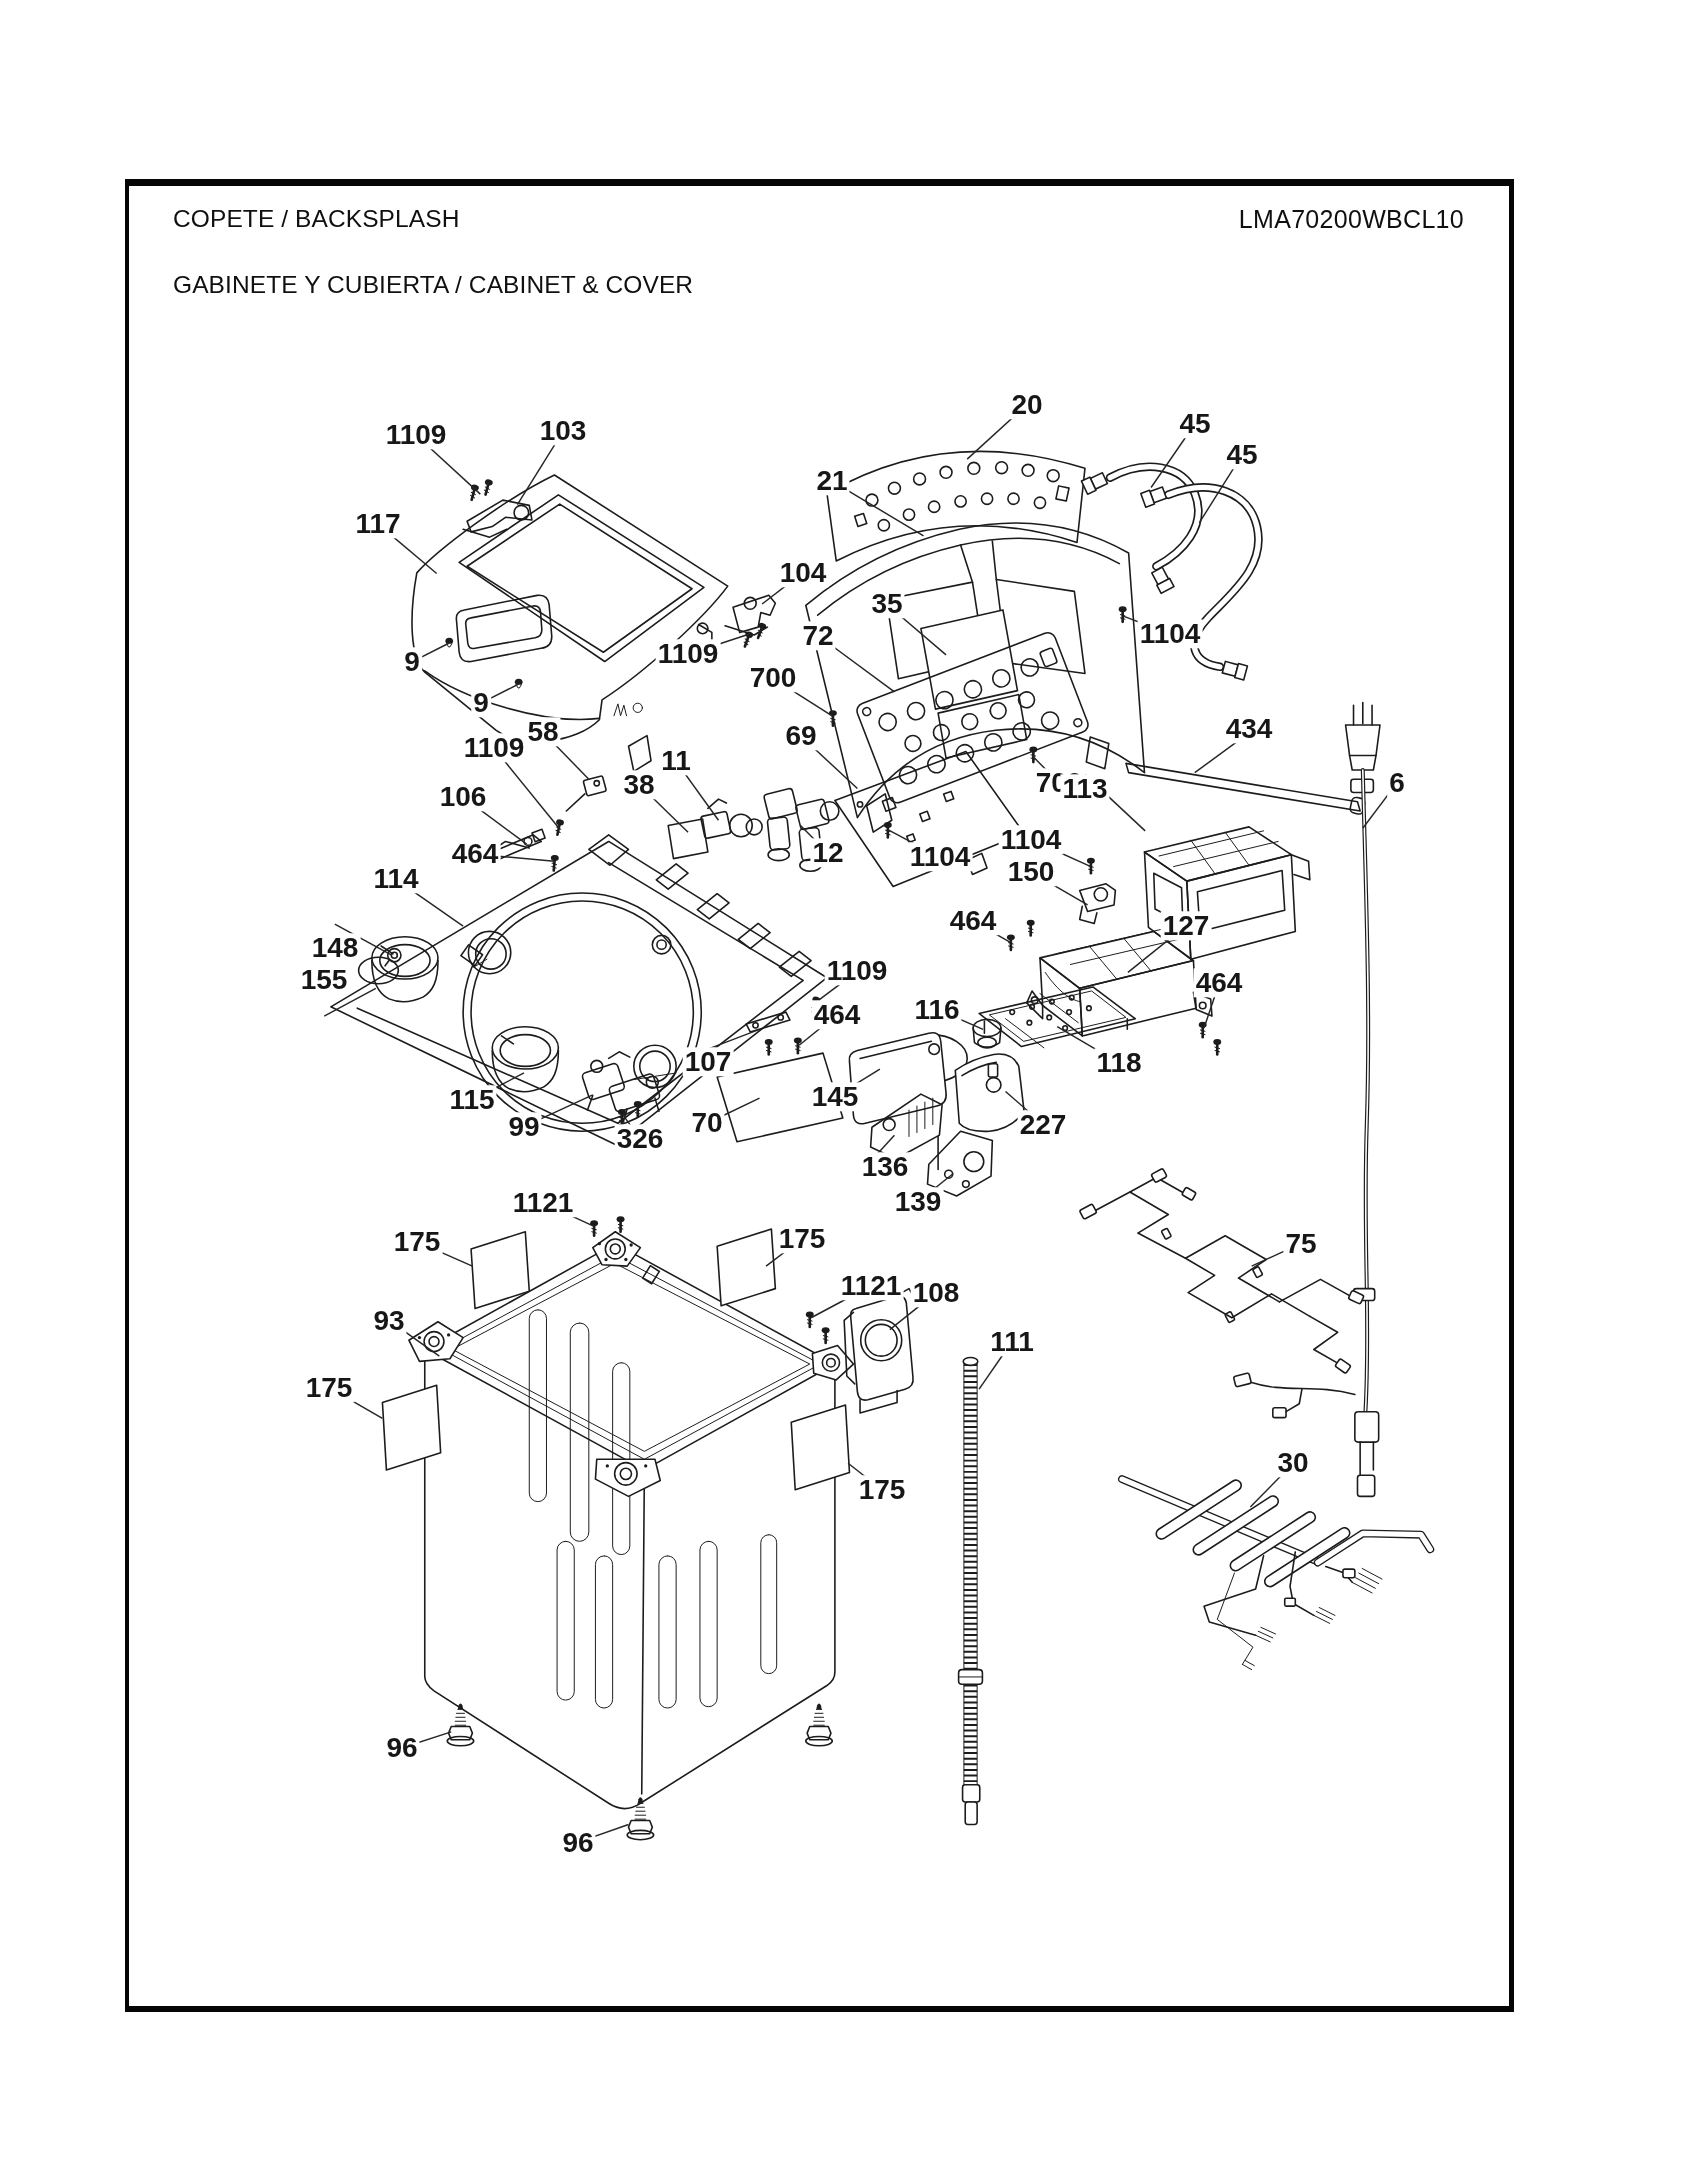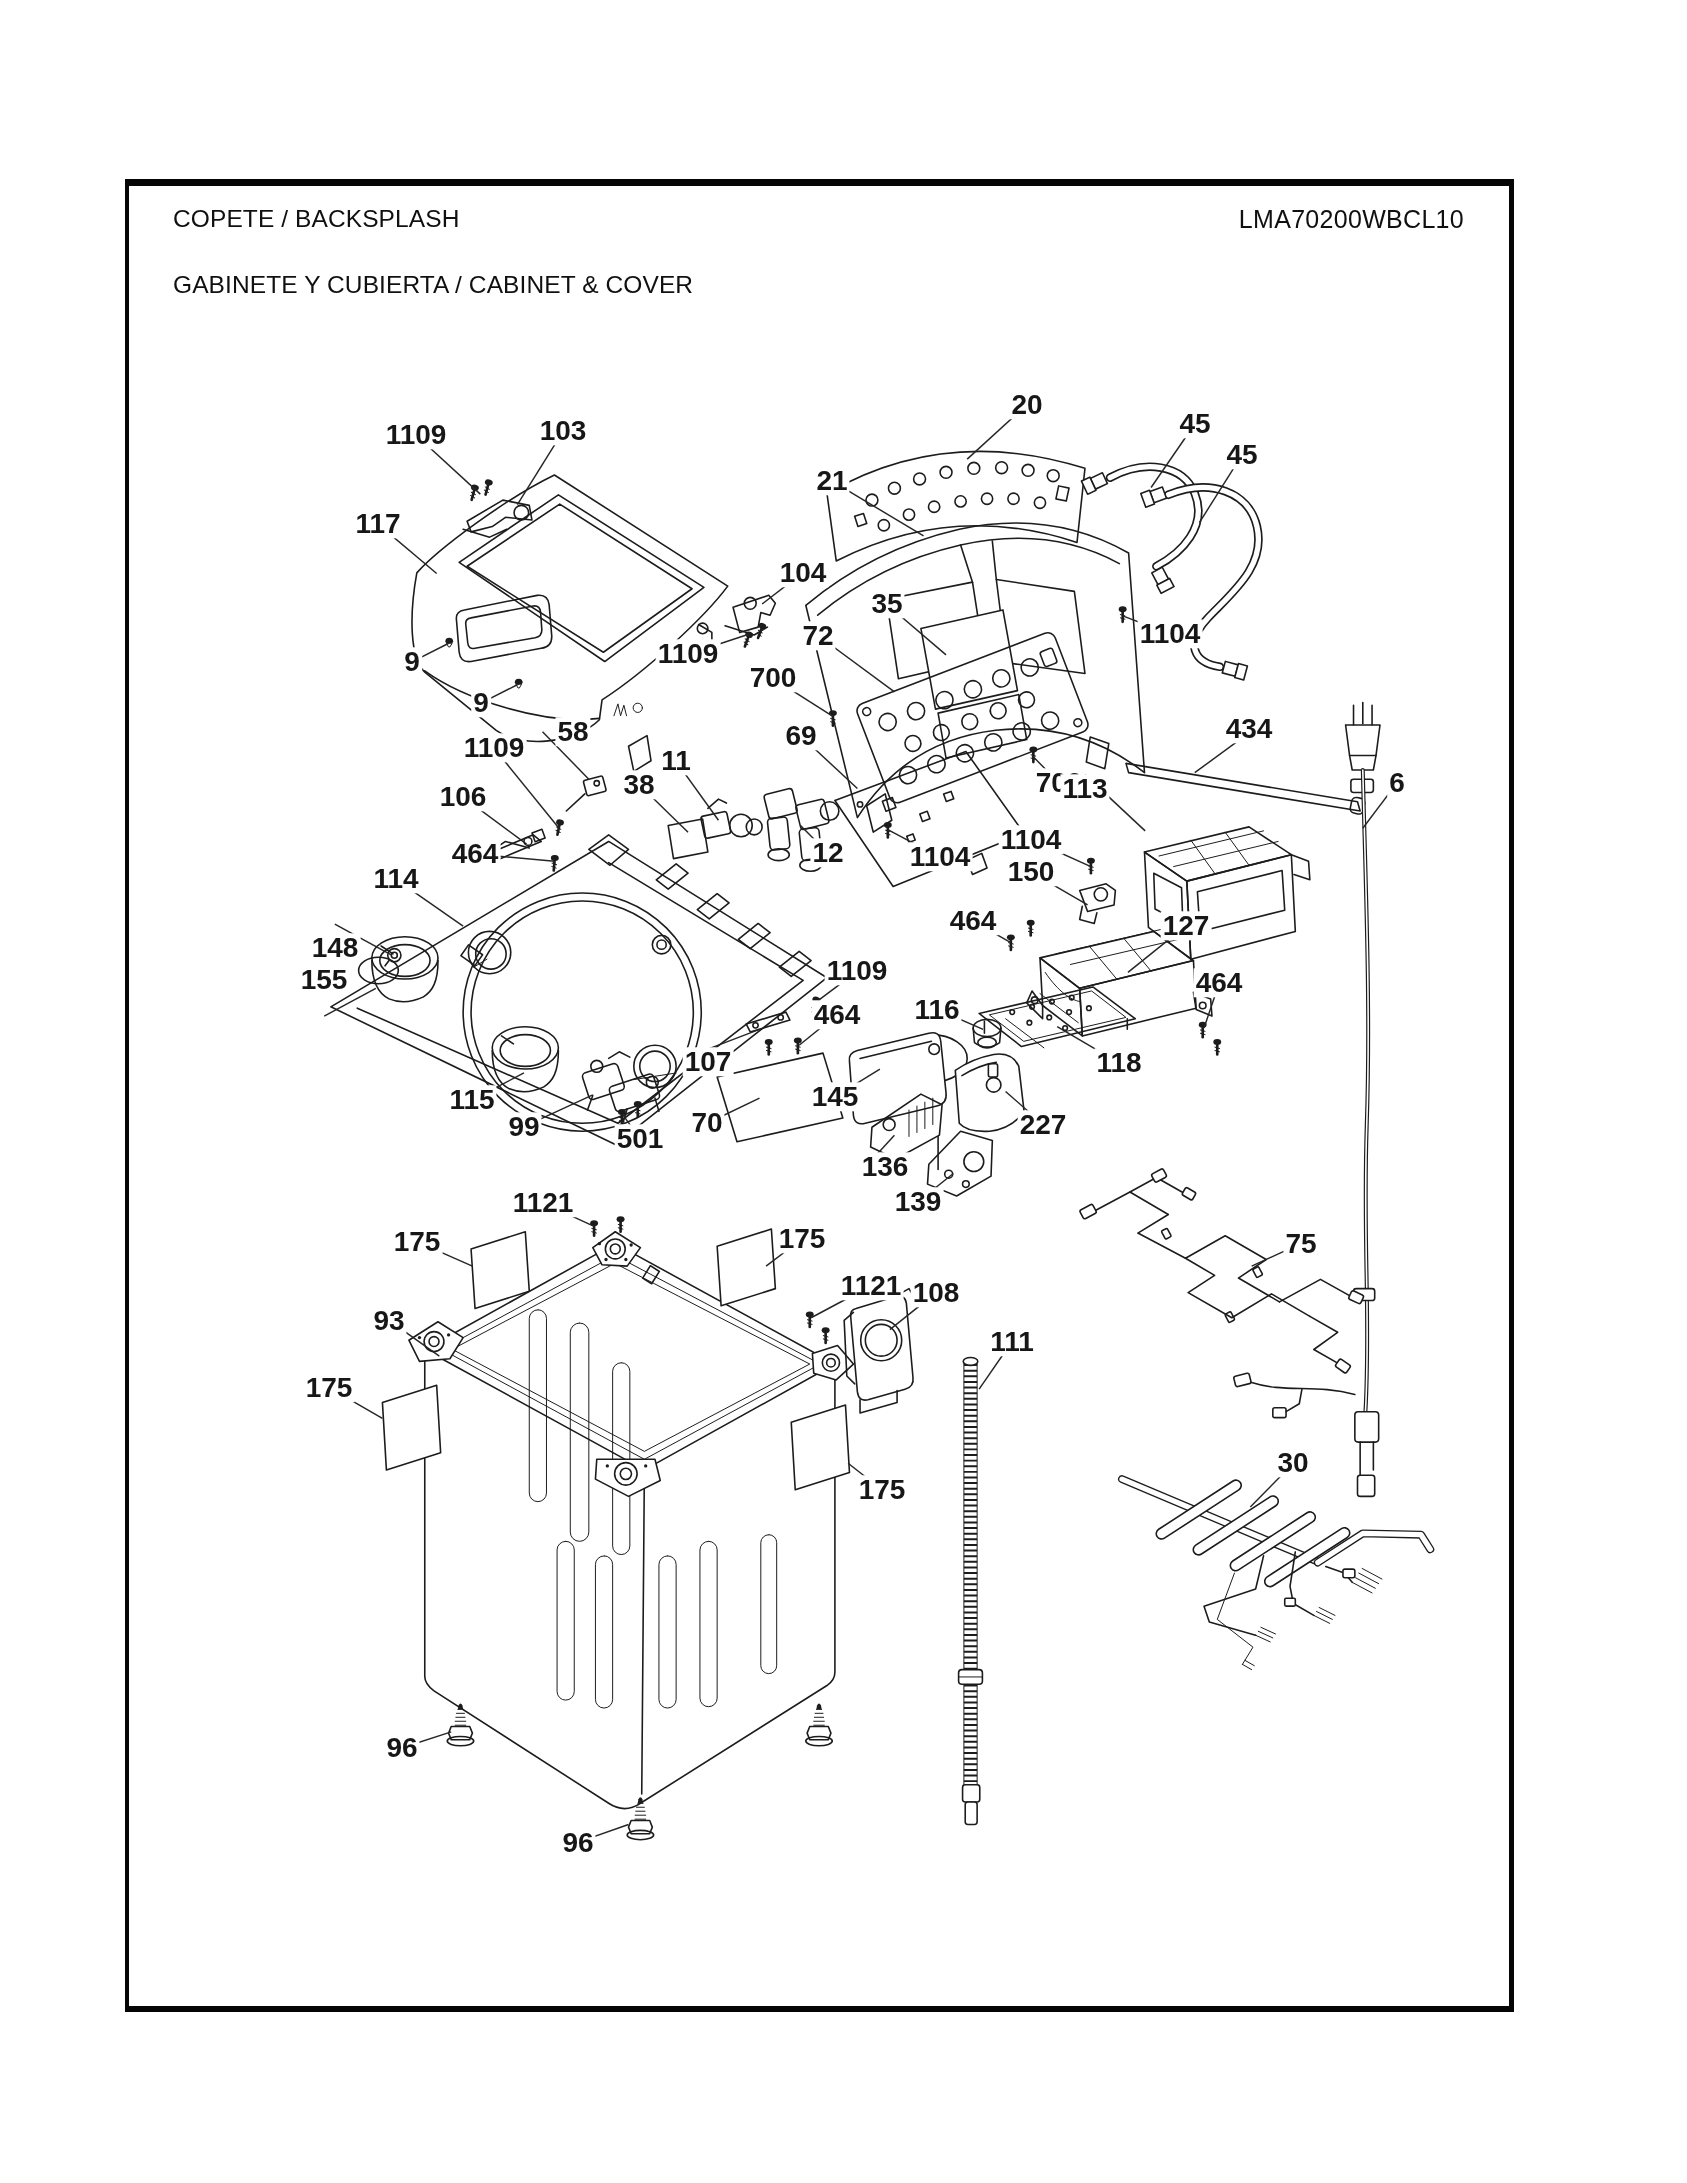--- a/index.html
+++ b/index.html
@@ -590,21 +590,21 @@
     <span class="part-label" style="left: 887px; top: 604px;">35</span>
     <span class="part-label" style="left: 818px; top: 636px;">72</span>
     <span class="part-label" style="left: 773px; top: 678px;">700</span>
     <span class="part-label" style="left: 412px; top: 662px;">9</span>
     <span class="part-label" style="left: 481px; top: 703px;">9</span>
     <span class="part-label" style="left: 801px; top: 736px;">69</span>
     <span class="part-label" style="left: 1059px; top: 783px;">700</span>
     <span class="part-label" style="left: 1249px; top: 729px;">434</span>
     <span class="part-label" style="left: 1085px; top: 775px; margin-top: 14px;">113</span>
     <span class="part-label" style="left: 1397px; top: 783px;">6</span>
-    <span class="part-label" style="left: 543px; top: 732px; margin-left: 30px;">58</span>
+    <span class="part-label" style="left: 543px; top: 732px;">58</span>
     <span class="part-label" style="left: 494px; top: 748px;">1109</span>
     <span class="part-label" style="left: 676px; top: 761px;">11</span>
     <span class="part-label" style="left: 639px; top: 785px;">38</span>
     <span class="part-label" style="left: 463px; top: 797px;">106</span>
     <span class="part-label" style="left: 475px; top: 854px;">464</span>
     <span class="part-label" style="left: 828px; top: 853px;">12</span>
     <span class="part-label" style="left: 940px; top: 857px;">1104</span>
     <span class="part-label" style="left: 1031px; top: 840px;">1104</span>
     <span class="part-label" style="left: 1031px; top: 872px;">150</span>
     <span class="part-label" style="left: 396px; top: 879px;">114</span>
@@ -617,21 +617,21 @@
     <span class="part-label" style="left: 937px; top: 1010px;">116</span>
     <span class="part-label" style="left: 1219px; top: 983px;">464</span>
     <span class="part-label" style="left: 708px; top: 1062px;">107</span>
     <span class="part-label" style="left: 1119px; top: 1063px;">118</span>
     <span class="part-label" style="left: 835px; top: 1097px;">145</span>
     <span class="part-label" style="left: 1043px; top: 1125px;">227</span>
     <span class="part-label" style="left: 865px; top: 1167px; margin-left: 20px;">136</span>
     <span class="part-label" style="left: 918px; top: 1202px;">139</span>
     <span class="part-label" style="left: 472px; top: 1100px;">115</span>
     <span class="part-label" style="left: 524px; top: 1127px;">99</span>
-    <span class="part-label" style="left: 640px; top: 1139px;">501</span>
+    <span class="part-label" style="left: 640px; top: 1139px;">326</span>
     <span class="part-label" style="left: 707px; top: 1123px;">70</span>
     <span class="part-label" style="left: 543px; top: 1203px;">1121</span>
     <span class="part-label" style="left: 417px; top: 1242px;">175</span>
     <span class="part-label" style="left: 802px; top: 1239px;">175</span>
     <span class="part-label" style="left: 871px; top: 1286px;">1121</span>
     <span class="part-label" style="left: 389px; top: 1321px;">93</span>
     <span class="part-label" style="left: 936px; top: 1293px;">108</span>
     <span class="part-label" style="left: 1012px; top: 1342px;">111</span>
     <span class="part-label" style="left: 329px; top: 1388px;">175</span>
     <span class="part-label" style="left: 882px; top: 1490px;">175</span>

